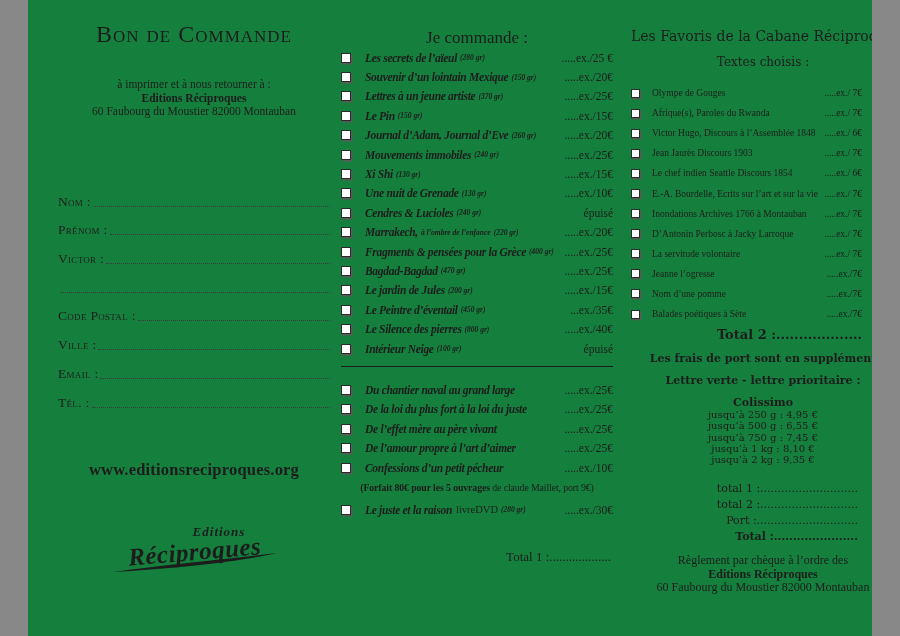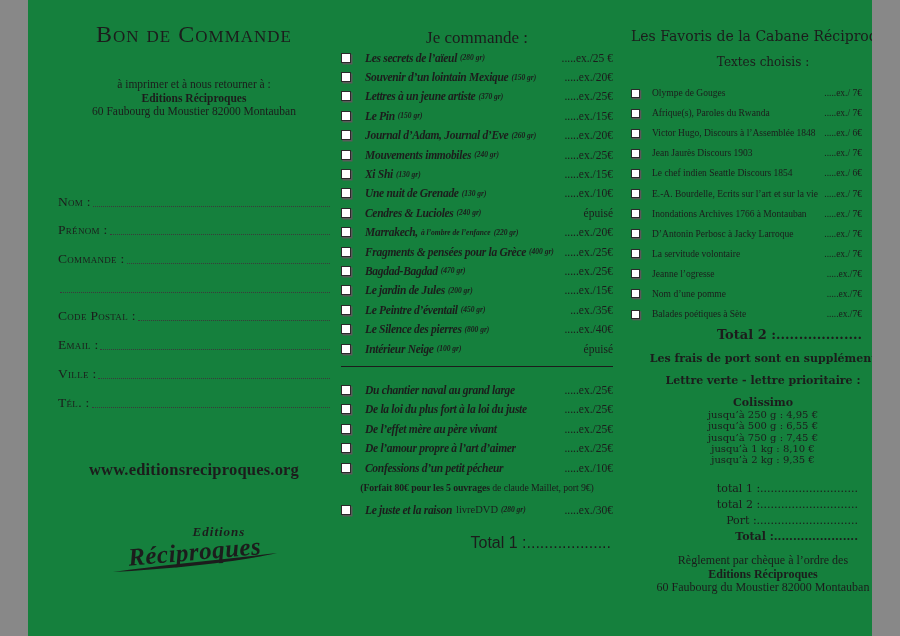--- a/index.html
+++ b/index.html
@@ -46,22 +46,22 @@
   .book-title{font-weight:bold; font-style:italic; font-size:11.5px; letter-spacing:-0.3px; white-space:nowrap;}
   .book-sub,.book-weight{font-weight:bold; font-style:italic; font-size:7.5px; margin-left:3px; white-space:nowrap;}
   .book-sub:empty,.book-weight:empty{display:none;}
   .book-price{margin-left:auto; font-size:11.5px; white-space:nowrap;}
   .mid-divider{margin-top:8px; border-top:1.3px solid #1c1c1c;}
   .group2{margin-top:13px;}
   .forfait{margin-top:4px; text-align:center; font-size:9.8px; letter-spacing:-0.1px; line-height:13px;}
   .dvd-row{margin-top:6px;}
   .dvd-label{font-size:10.5px; margin-left:4px; white-space:nowrap;}
   .total1{
-    margin-top:14px; text-align:right; padding-right:2px;
-    font-family:Liberation Sans, sans-serif; font-size:16px; line-height:17px;
+    margin-top:28px; text-align:right; padding-right:2px;
+    font-family:Liberation Serif, serif; font-size:13px; line-height:17px;
   }
 
   
   .col-right{position:absolute; left:592px; top:0; width:286px;}
   .fav-heading{
     margin:28px 0 0; text-align:center; font-weight:normal;
     font-family:"DejaVu Serif",serif; font-size:14px; line-height:17px;
   }
   .fav-subheading{
     margin-top:10px; text-align:center;
@@ -106,41 +106,41 @@
           <span class="field-label">Nom :</span>
           <span class="field-line"></span>
         </div>
 
         <div class="field-row">
           <span class="field-label">Prénom :</span>
           <span class="field-line"></span>
         </div>
 
         <div class="field-row">
-          <span class="field-label">Commande :</span>
+          <span class="field-label">Victor :</span>
           <span class="field-line"></span>
         </div>
 
         <div class="field-row">
 
           <span class="field-line"></span>
         </div>
 
         <div class="field-row">
           <span class="field-label">Code Postal :</span>
           <span class="field-line"></span>
         </div>
 
         <div class="field-row">
+          <span class="field-label">Ville :</span>
+          <span class="field-line"></span>
+        </div>
+
+        <div class="field-row">
           <span class="field-label">Email :</span>
-          <span class="field-line"></span>
-        </div>
-
-        <div class="field-row">
-          <span class="field-label">Ville :</span>
           <span class="field-line"></span>
         </div>
 
         <div class="field-row">
           <span class="field-label">Tél. :</span>
           <span class="field-line"></span>
         </div>
       </div>
     <div class="website">www.editionsreciproques.org</div>
     <div class="logo-wrap">

